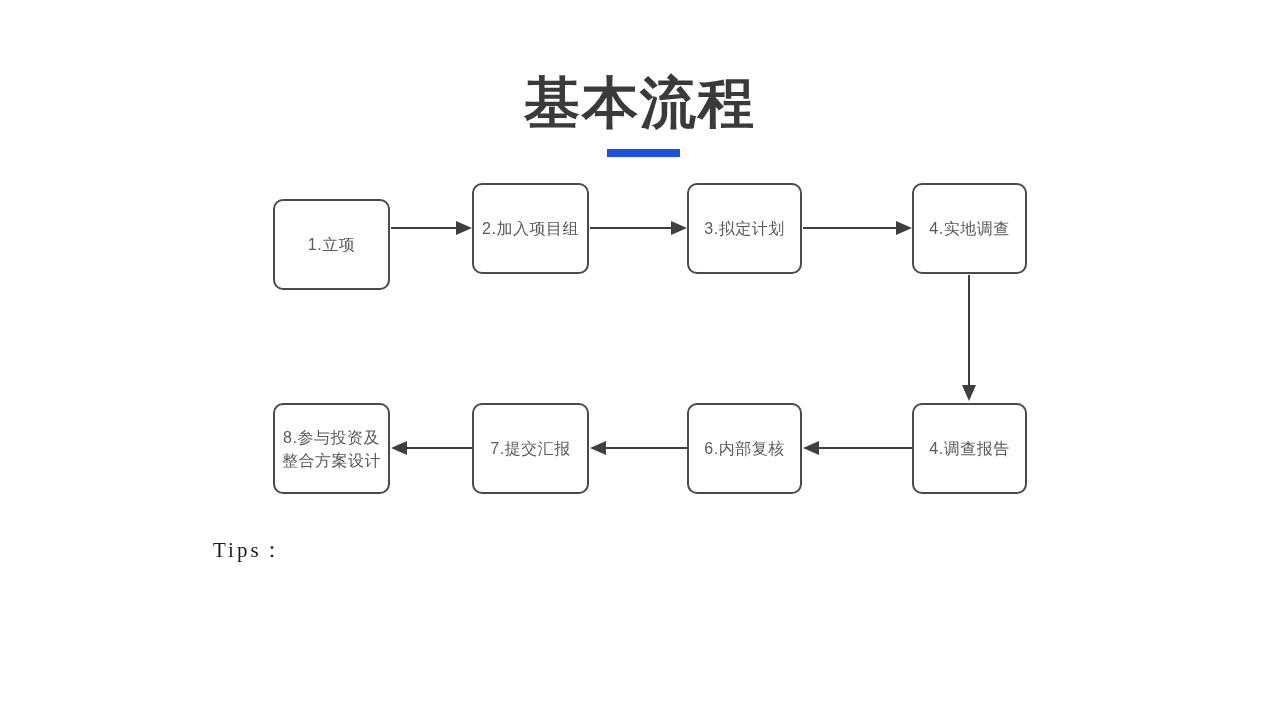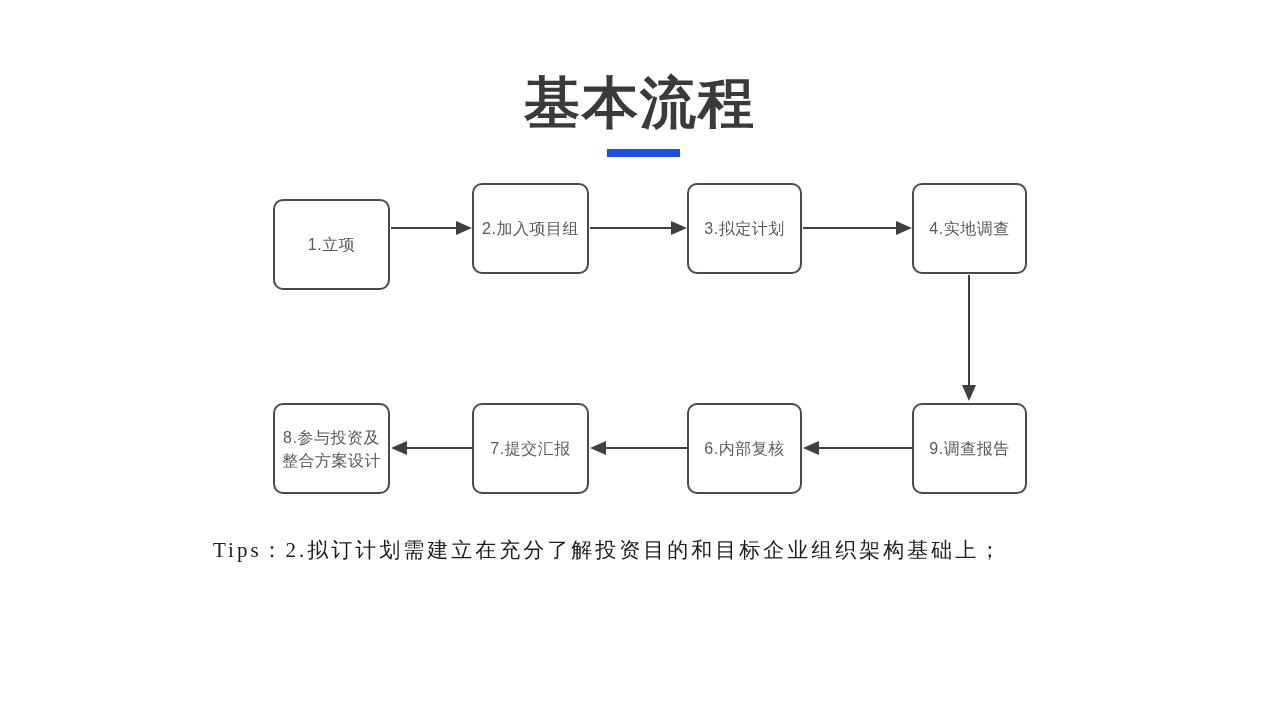--- a/index.html
+++ b/index.html
@@ -154,21 +154,21 @@
     <div class="node n2">
       <span class="node-label">2.加入项目组</span>
     </div>
     <div class="node n3">
       <span class="node-label">3.拟定计划</span>
     </div>
     <div class="node n4">
       <span class="node-label">4.实地调查</span>
     </div>
     <div class="node n5">
-      <span class="node-label">9.调查报告</span>
+      <span class="node-label">4.调查报告</span>
     </div>
     <div class="node n6">
       <span class="node-label">6.内部复核</span>
     </div>
     <div class="node n7">
       <span class="node-label">7.提交汇报</span>
     </div>
     <div class="node n8">
       <span class="node-label">8.参与投资及
 整合方案设计</span>
@@ -193,17 +193,16 @@
     <span class="ahead left a67-head"></span>
 
     <span class="aline a78-line"></span>
     <span class="ahead left a78-head"></span>
 
   </div>
 
   <div class="tips">
     <span class="tips-label">Tips：</span>
     <div class="tips-list">
-      <div class="tips-item">2.拟订计划需建立在充分了解投资目的和目标企业组织架构基础上；</div>
     </div>
   </div>
 
 </div>
 
 </body></html>

